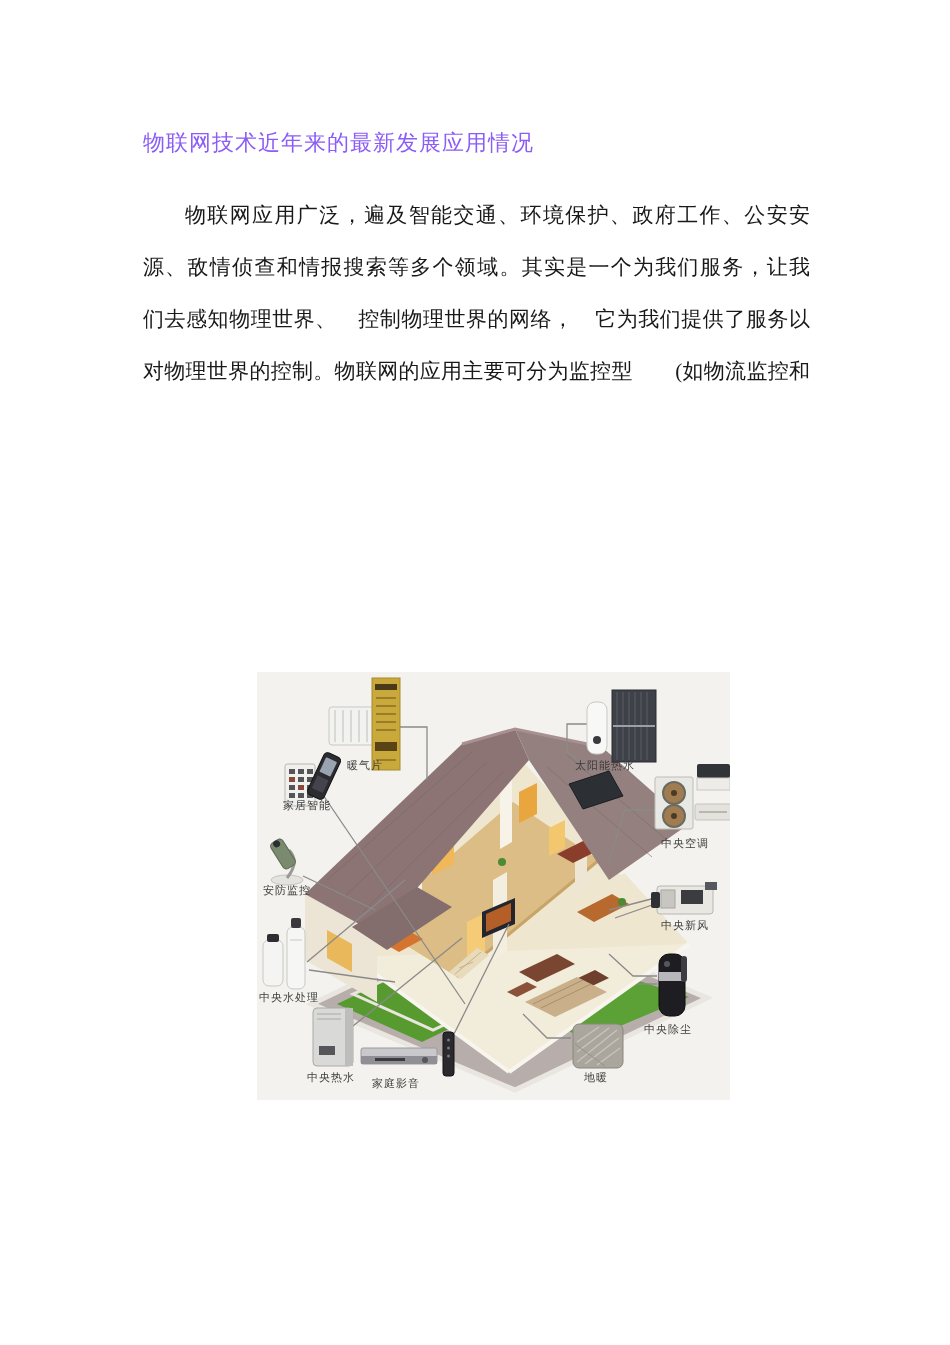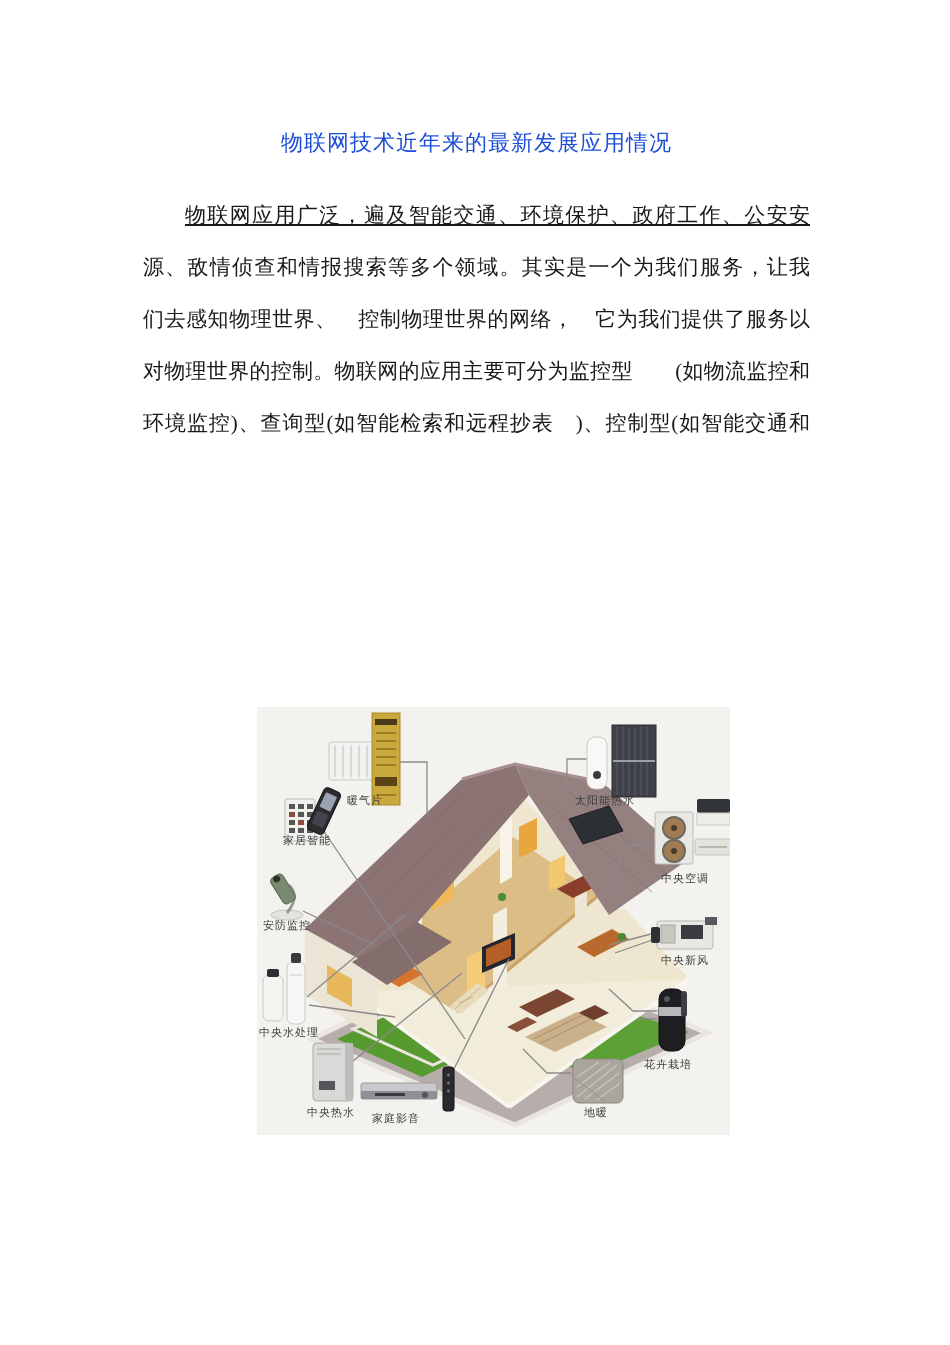--- a/index.html
+++ b/index.html
@@ -2,52 +2,50 @@
 <html><head>
 <meta charset="utf-8">
 <style>
   html,body{margin:0;padding:0;background:#ffffff;}
   .page{
     position:relative;width:950px;height:1345px;background:#ffffff;overflow:hidden;
     font-family:"Liberation Serif","DejaVu Serif",serif;color:#1c1c1c;
   }
   .doc-title{
     position:absolute;left:143px;top:126px;width:667px;height:34px;
-    line-height:34px;text-align:center;font-size:22px;letter-spacing:1px;color:#1d4ed8;
+    line-height:34px;font-size:22px;letter-spacing:1px;color:#8b5cf6;
   }
   .para{position:absolute;left:143px;top:189px;width:667px;}
   .pline{
     height:52px;line-height:52px;font-size:21px;color:#191919;white-space:nowrap;
   }
   .pline.jf{white-space:normal;text-align:justify;text-align-last:justify;overflow:hidden;}
-  .pline.indent{text-indent:42px;text-decoration:underline;}
+  .pline.indent{text-indent:42px;}
   .figure{
     position:absolute;left:257px;top:672px;width:473px;height:428px;
     background:#f3f2ef;
-    margin-top:35px;
   }
   .figure svg{position:absolute;left:0;top:0;}
   .lbl{
     position:absolute;transform:translateX(-50%);font-size:11px;color:#3c3c3c;
     white-space:nowrap;letter-spacing:1px;font-family:"Liberation Sans","DejaVu Sans",sans-serif;
   }
 </style>
 </head>
 <body>
 
 <div class="page">
 
   <div class="doc-title">物联网技术近年来的最新发展应用情况</div>
 
   <div class="para">
     <div class="pline jf indent">物联网应用广泛，遍及智能交通、环境保护、政府工作、公安安</div>
     <div class="pline jf">源、敌情侦查和情报搜索等多个领域。其实是一个为我们服务，让我</div>
     <div class="pline jf">们去感知物理世界、　控制物理世界的网络，　它为我们提供了服务以及</div>
     <div class="pline jf">对物理世界的控制。物联网的应用主要可分为监控型　　(如物流监控和</div>
-    <div class="pline jf">环境监控)、查询型(如智能检索和远程抄表　)、控制型(如智能交通和</div>
   </div>
 
   <div class="figure">
     <svg width="473" height="428" viewBox="0 0 473 428">
 
       <g>
         <polygon points="55,332 247,240 450,326 258,418" fill="#b7aeab"></polygon>
         <polygon points="55,332 247,240 450,326 258,418" fill="none" stroke="#e9e5df" stroke-width="5"></polygon>
         <polygon points="80,332 243,254 330,290 165,370" fill="#579a30"></polygon>
         <polygon points="345,297 432,325 330,368 283,345" fill="#5ca135"></polygon>
@@ -260,19 +258,19 @@
       </g>
     </svg>
 
     <div class="lbl" style="left:108px;top:86px">暖气片</div>
     <div class="lbl" style="left:348px;top:86px">太阳能热水</div>
     <div class="lbl" style="left:50px;top:126px">家居智能</div>
     <div class="lbl" style="left:428px;top:164px">中央空调</div>
     <div class="lbl" style="left:30px;top:211px">安防监控</div>
     <div class="lbl" style="left:428px;top:246px">中央新风</div>
     <div class="lbl" style="left:32px;top:318px">中央水处理</div>
-    <div class="lbl" style="left:411px;top:350px">花卉栽培</div>
+    <div class="lbl" style="left:411px;top:350px">中央除尘</div>
     <div class="lbl" style="left:74px;top:398px">中央热水</div>
     <div class="lbl" style="left:139px;top:404px">家庭影音</div>
     <div class="lbl" style="left:339px;top:398px">地暖</div>
   </div>
 
 </div>
 
 </body></html>

